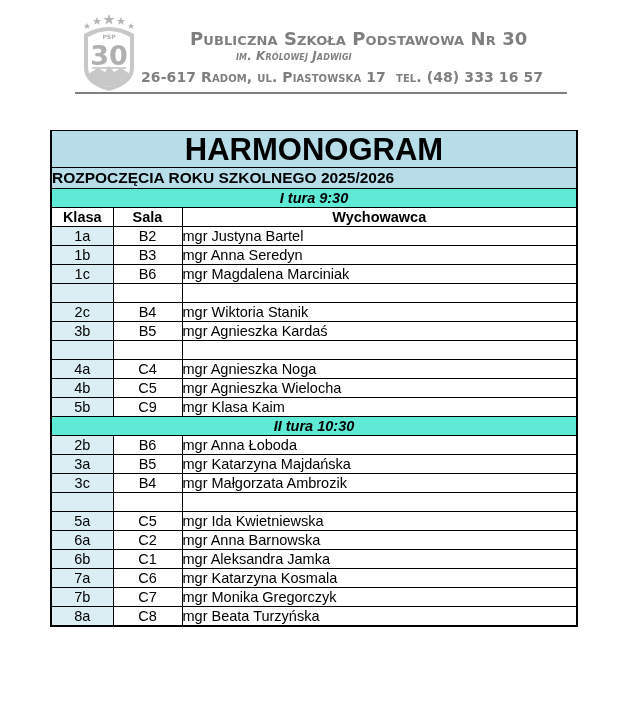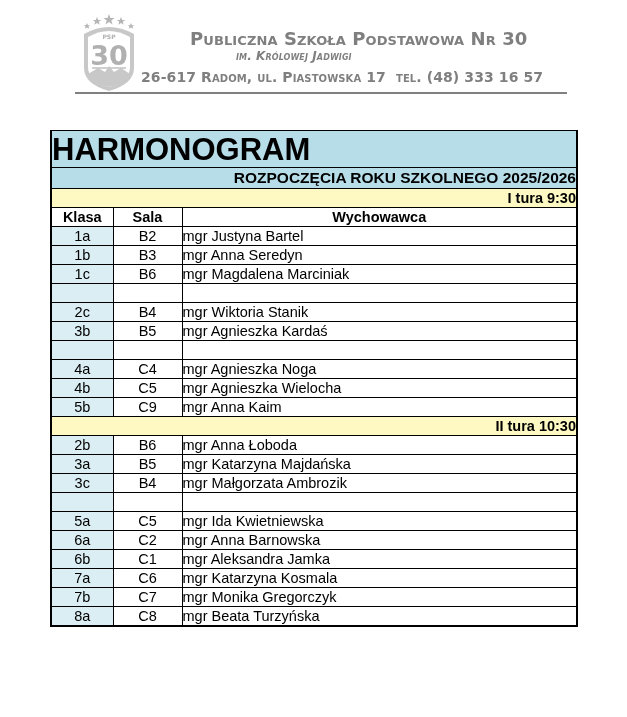--- a/index.html
+++ b/index.html
@@ -13,25 +13,25 @@
   .lh2 { left: 96px; top: 21px; font-size: 12px; font-style: italic; }
   .lh3 { left: 1px; top: 41px; font-size: 14px; }
   .lh3 .tel { margin-left: 10px; }
 
   .rule { position: absolute; left: 75px; top: 92px; width: 492px; height: 2px; background: #808080; }
 
   table.schedule { position: absolute; left: 50px; top: 130px; width: 528px; border-collapse: collapse; table-layout: fixed; }
   table.schedule td { border: 1px solid #000; padding: 0; height: 18px; line-height: 18px; font-size: 14.5px; color: #000; }
   .col-klasa { width: 62px; }
   .col-sala { width: 69px; }
-  .title-row td { background: #b7dde8; text-align: left; border: 2px solid #000; border-bottom: none; }
+  .title-row td { background: #b7dde8; text-align: center; border: 2px solid #000; border-bottom: none; }
   .title-main { font-size: 31px; font-weight: bold; line-height: 34px; padding-top: 2px; display: block; }
   .title-sub { font-size: 15.5px; font-weight: bold; line-height: 20px; display: block; padding-bottom: 0px; }
-  .subtitle-row td { background: #b7dde8; text-align: right; border-left: 2px solid #000; border-right: 2px solid #000; border-top: none; border-bottom: 2px solid #000; }
-  .tura-row td { background: #fef9c3; text-align: right; font-weight: bold; font-size: 18px; height: 22px; line-height: 22px; }
+  .subtitle-row td { background: #b7dde8; text-align: left; border-left: 2px solid #000; border-right: 2px solid #000; border-top: none; border-bottom: 2px solid #000; }
+  .tura-row td { background: #5eead4; text-align: center; font-weight: bold; font-size: 18px; height: 22px; line-height: 22px; font-style: italic; }
   .head-row td { font-weight: bold; text-align: center; font-size: 15px; margin-top: 29px; }
   td.klasa { background: #dbeef4; text-align: center; }
   td.sala { text-align: center; }
   td.name { padding-left: 6px; }
   table.schedule tr > td:first-child { border-left: 2px solid #000; }
   table.schedule tr > td:last-child { border-right: 2px solid #000; }
   table.schedule tr:last-child td { border-bottom: 2px solid #000; }
 </style>
 </head>
 <body>
@@ -129,21 +129,21 @@
         <td class="name">mgr Agnieszka Noga</td>
       </tr>
       <tr>
         <td class="klasa">4b</td>
         <td class="sala">C5</td>
         <td class="name">mgr Agnieszka Wielocha</td>
       </tr>
       <tr>
         <td class="klasa">5b</td>
         <td class="sala">C9</td>
-        <td class="name">mgr Anna Kaim</td>
+        <td class="name">mgr Klasa Kaim</td>
       </tr>
       <tr class="tura-row">
         <td colspan="3">II tura 10:30</td>
       </tr>
       <tr>
         <td class="klasa">2b</td>
         <td class="sala">B6</td>
         <td class="name">mgr Anna Łoboda</td>
       </tr>
       <tr>

